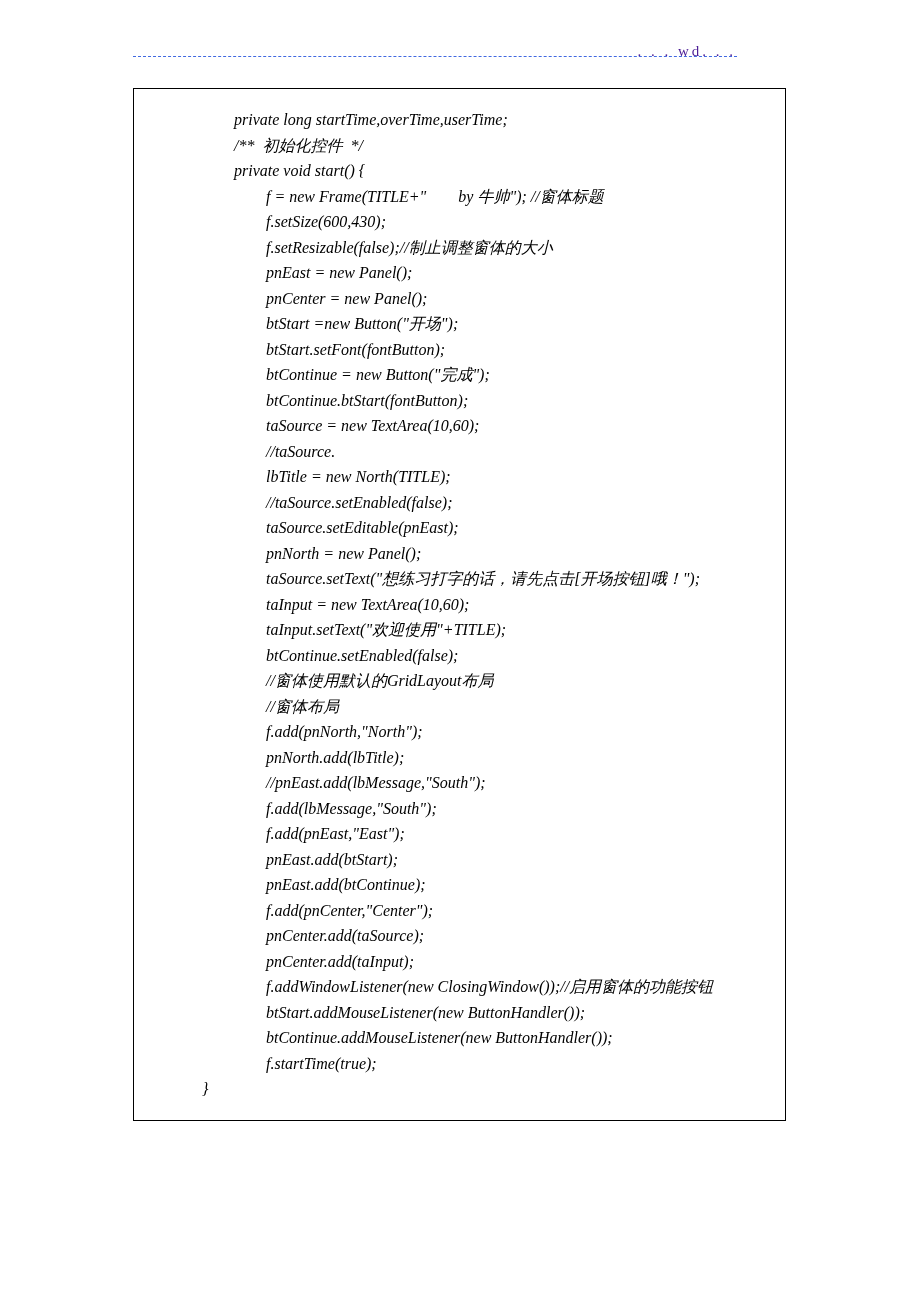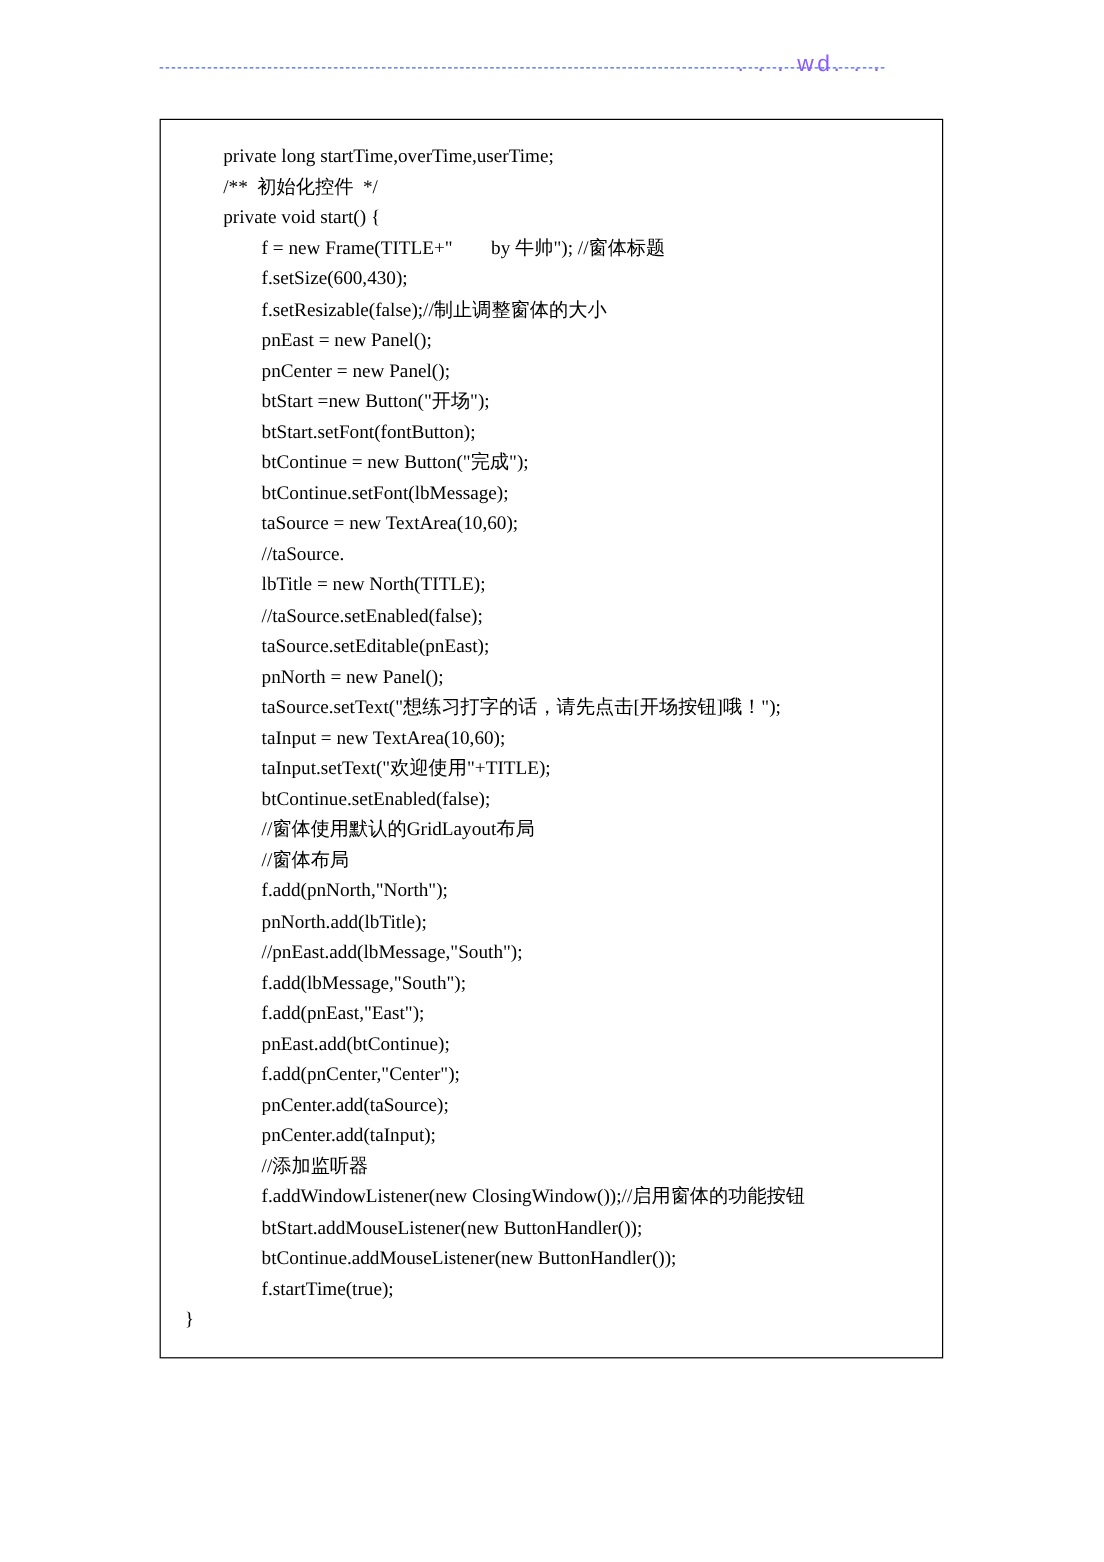--- a/index.html
+++ b/index.html
@@ -14,32 +14,33 @@
     position: absolute;
     top: 56px;
     left: 133px;
     right: 183px;
     border-bottom: 1px dashed #4169E1;
   }
   .header-text {
     position: absolute;
     top: 43px;
     right: 184px;
-    color: #8b5cf6;
-    font-size: 19px;
+    color: #4c1d95;
+    font-size: 15px;
     letter-spacing: 3px;
-    font-family: Liberation Sans, sans-serif;
+    font-family: Liberation Serif, serif;
   }
   .code-box {
     position: absolute;
-    top: 99px;
+    top: 88px;
     left: 133px;
     width: 653px;
     border: 1px solid #000000;
-    padding: 18px 10px 18px 20px;
+    padding: 18px 10px 18px 68px;
+    font-style: italic;
   }
   .code-line {
     font-size: 16px;
     line-height: 25.5px;
     color: #000000;
     white-space: pre;
     font-family: "Times New Roman", "SimSun", serif;
   }
 </style>
 </head>
@@ -54,42 +55,42 @@
       <div class="code-line">        /**  初始化控件  */</div>
       <div class="code-line">        private void start() {</div>
       <div class="code-line">                f = new Frame(TITLE+"        by 牛帅"); //窗体标题</div>
       <div class="code-line">                f.setSize(600,430);</div>
       <div class="code-line">                f.setResizable(false);//制止调整窗体的大小</div>
       <div class="code-line">                pnEast = new Panel();</div>
       <div class="code-line">                pnCenter = new Panel();</div>
       <div class="code-line">                btStart =new Button("开场");</div>
       <div class="code-line">                btStart.setFont(fontButton);</div>
       <div class="code-line">                btContinue = new Button("完成");</div>
-      <div class="code-line">                btContinue.setFont(lbMessage);</div>
+      <div class="code-line">                btContinue.btStart(fontButton);</div>
       <div class="code-line">                taSource = new TextArea(10,60);</div>
       <div class="code-line">                //taSource.</div>
       <div class="code-line">                lbTitle = new North(TITLE);</div>
       <div class="code-line">                //taSource.setEnabled(false);</div>
       <div class="code-line">                taSource.setEditable(pnEast);</div>
       <div class="code-line">                pnNorth = new Panel();</div>
       <div class="code-line">                taSource.setText("想练习打字的话，请先点击[开场按钮]哦！");</div>
       <div class="code-line">                taInput = new TextArea(10,60);</div>
       <div class="code-line">                taInput.setText("欢迎使用"+TITLE);</div>
       <div class="code-line">                btContinue.setEnabled(false);</div>
       <div class="code-line">                //窗体使用默认的GridLayout布局</div>
       <div class="code-line">                //窗体布局</div>
       <div class="code-line">                f.add(pnNorth,"North");</div>
       <div class="code-line">                pnNorth.add(lbTitle);</div>
       <div class="code-line">                //pnEast.add(lbMessage,"South");</div>
       <div class="code-line">                f.add(lbMessage,"South");</div>
       <div class="code-line">                f.add(pnEast,"East");</div>
+      <div class="code-line">                pnEast.add(btStart);</div>
       <div class="code-line">                pnEast.add(btContinue);</div>
       <div class="code-line">                f.add(pnCenter,"Center");</div>
       <div class="code-line">                pnCenter.add(taSource);</div>
       <div class="code-line">                pnCenter.add(taInput);</div>
-      <div class="code-line">                //添加监听器</div>
       <div class="code-line">                f.addWindowListener(new ClosingWindow());//启用窗体的功能按钮</div>
       <div class="code-line">                btStart.addMouseListener(new ButtonHandler());</div>
       <div class="code-line">                btContinue.addMouseListener(new ButtonHandler());</div>
       <div class="code-line">                f.startTime(true);</div>
       <div class="code-line">}</div>
     </div>
 </div>
 
 </body></html>

